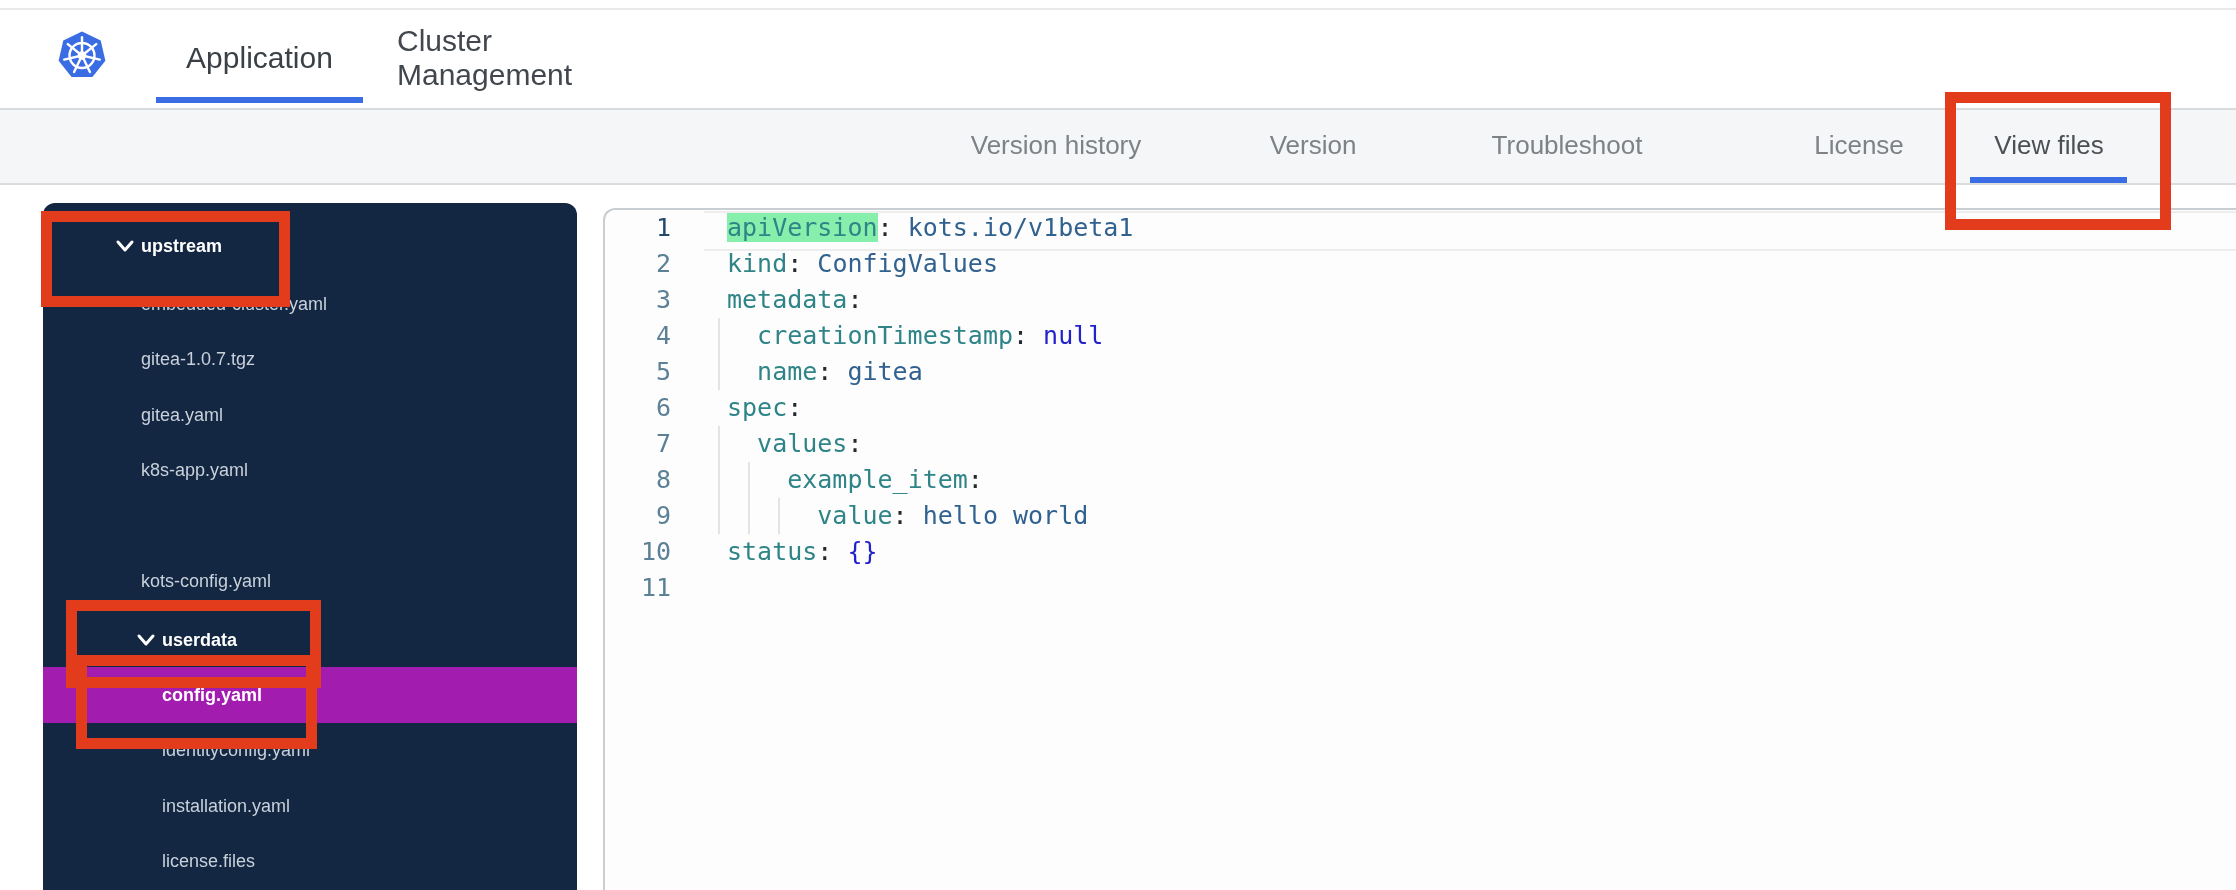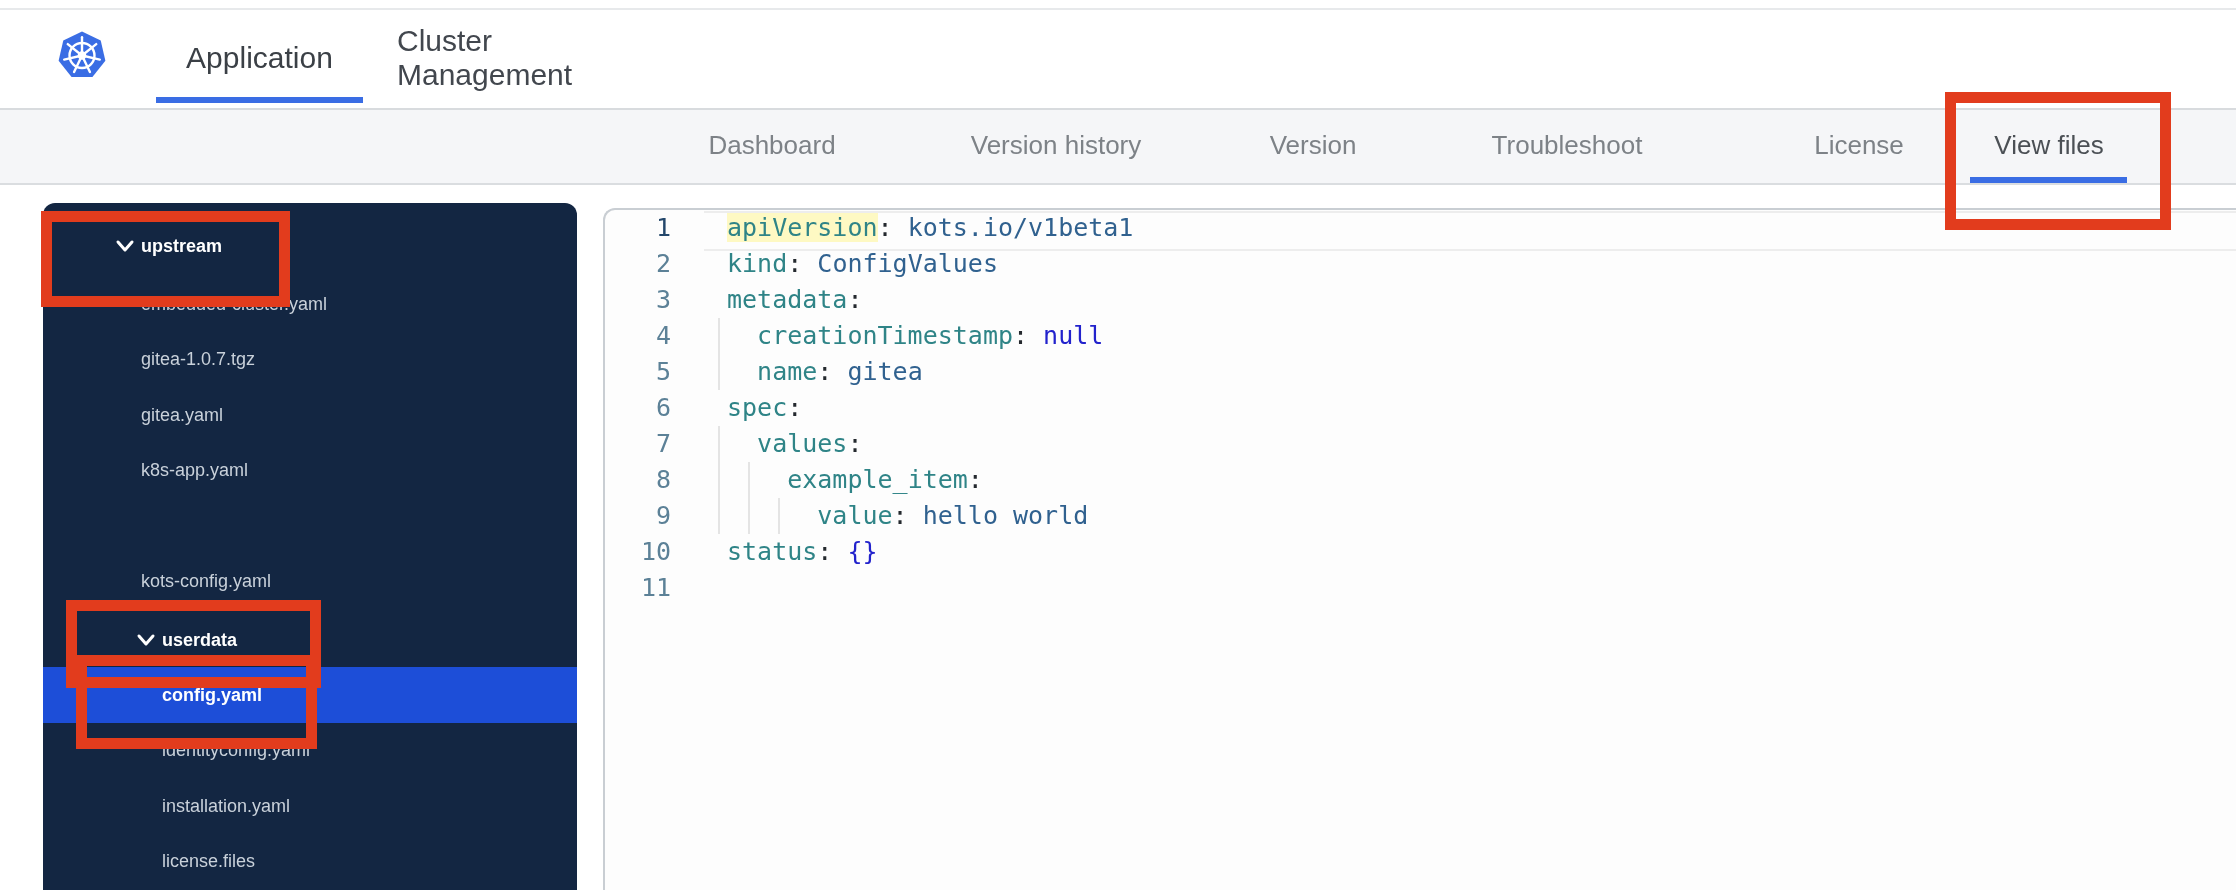--- a/index.html
+++ b/index.html
@@ -27,21 +27,21 @@
   .subnav{position:absolute;left:0;top:110px;width:100%;height:73px;background:#f5f6f8;border-bottom:2px solid #dadde0;}
   .subnav-tab{position:absolute;top:0;height:71px;transform:translateX(-50%);display:flex;align-items:center;
     font-size:26px;color:#7d8287;cursor:pointer;white-space:nowrap;}
   .subnav-tab.active{color:#4b5055;}
   .subnav-underline{position:absolute;left:1970px;top:177px;width:157px;height:6px;background:#3a6de4;}
 
   
   .sidebar{position:absolute;left:43px;top:203px;width:534px;height:687px;background:#132642;
     border-radius:12px 12px 0 0;}
   .tree-row{position:absolute;left:0;width:534px;height:56px;display:flex;align-items:center;cursor:pointer;}
-  .tree-row.selected{background:#1d4ed8;}
+  .tree-row.selected{background:#a21caf;}
   .tree-label{position:absolute;font-size:18px;color:#c9d1da;white-space:nowrap;}
   .tree-row.folder .tree-label{color:#ffffff;font-weight:700;}
   .tree-row.selected .tree-label{color:#ffffff;font-weight:700;}
   .chevron{position:absolute;width:24px;height:24px;top:16px;}
 
   
   .editor{position:absolute;left:603px;top:208px;width:1633px;height:682px;background:#fdfdfd;
     border-top:2px solid #c9ced3;border-left:2px solid #c9ced3;border-radius:12px 0 0 0;}
   .current-line-box{position:absolute;left:99px;top:1px;width:1534px;height:36px;
     border-top:2px solid #ededed;border-bottom:2px solid #ededed;pointer-events:none;}
@@ -50,21 +50,21 @@
   .gutter-num{position:absolute;left:0;top:0;width:66px;text-align:right;color:#5c8197;
     font-family:"DejaVu Sans Mono","Liberation Mono",monospace;font-size:25px;line-height:36px;}
   .code-row.current .gutter-num{color:#24476b;}
   .code-text{position:absolute;left:122px;top:0;}
   .guide{position:absolute;top:0;width:2px;height:36px;background:#e4e4e4;}
   .tok-k{color:#2f8487;}
   .tok-p{color:#24292e;}
   .tok-s{color:#30618f;}
   .tok-w{color:#2222cc;}
   .tok-t{color:#24292e;}
-  .tok-hl{background:#fef9c3;}
+  .tok-hl{background:#86efac;}
 
   
   .anno{position:absolute;border:11px solid #e23c1d;background:transparent;z-index:50;pointer-events:none;}
   .anno-viewfiles{left:1945px;top:92px;width:204px;height:116px;}
   .anno-upstream{left:41px;top:211px;width:227px;height:74px;}
   .anno-userdata{left:66px;top:600px;width:233px;height:66px;}
   .anno-config{left:76px;top:655px;width:219px;height:72px;}
 </style>
 </head>
 <body>
@@ -90,21 +90,20 @@
     <span>Application</span>
     <span class="underline"></span>
   </div>
   <div class="app-tab t1">
     <span>Cluster Management</span>
     <span class="underline"></span>
   </div>
 </div>
 
 <div class="subnav" id="subnav">
-    <div class="subnav-tab" style="left: 772px;">Dashboard</div>
     <div class="subnav-tab" style="left: 1056px;">Version history</div>
     <div class="subnav-tab" style="left: 1313px;">Version</div>
     <div class="subnav-tab" style="left: 1567px;">Troubleshoot</div>
     <div class="subnav-tab" style="left: 1812px; margin-left: 47px;">License</div>
     <div class="subnav-tab active" style="left: 2049px;">View files</div>
   </div>
 <div class="subnav-underline"></div>
 
 <div class="sidebar" id="filetree">
     <div class="tree-row folder" style="top: 15px;">

